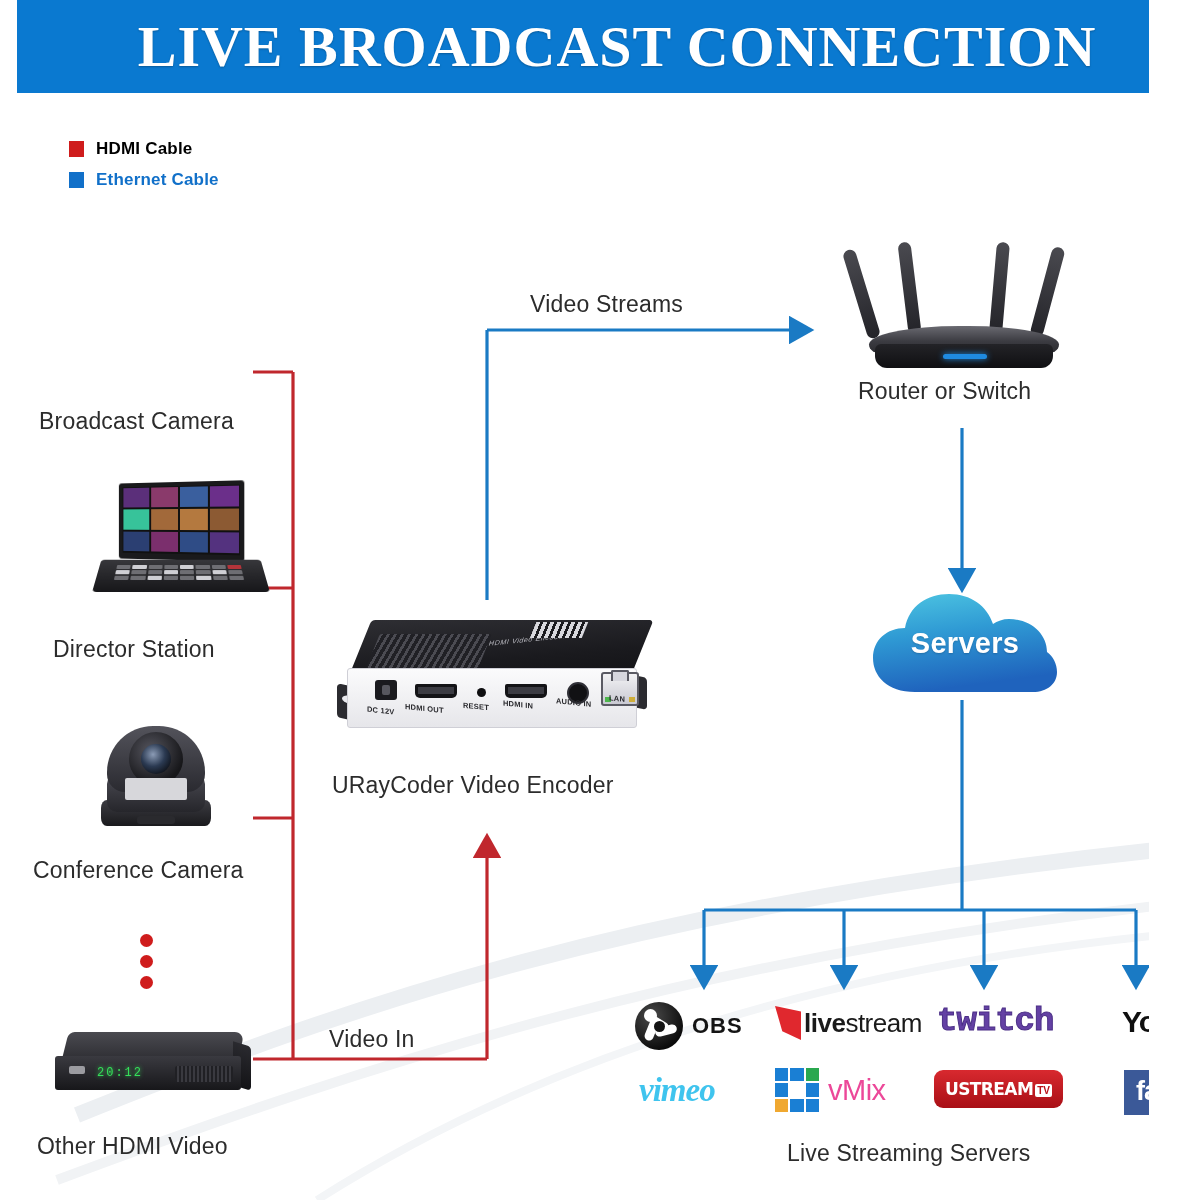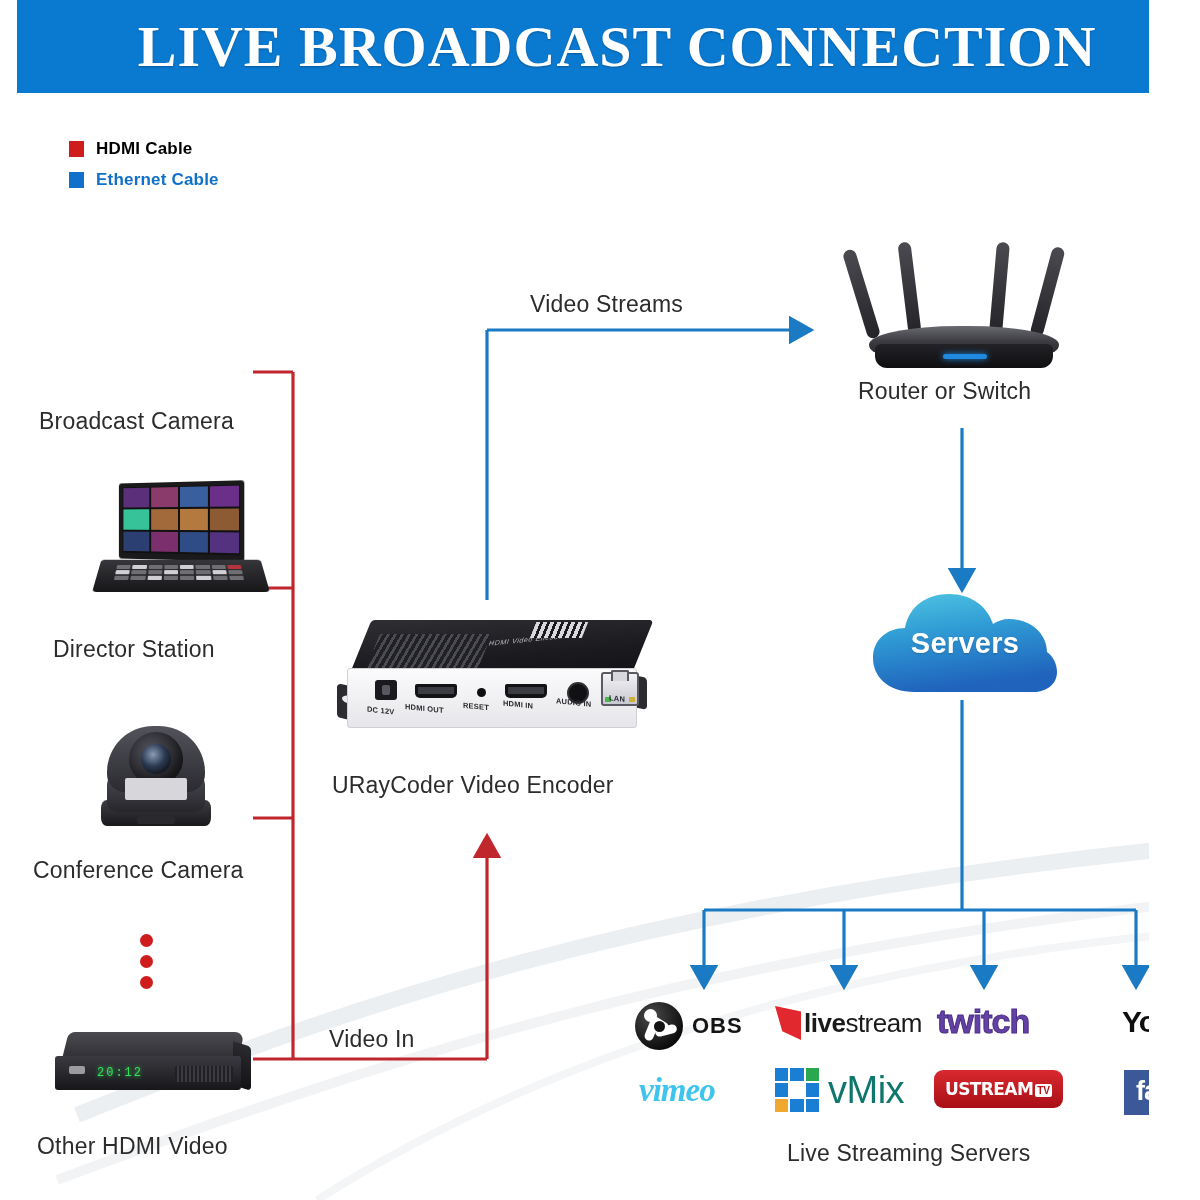--- a/index.html
+++ b/index.html
@@ -146,30 +146,30 @@
   .obs-mark .a3{left:20px;top:24px;width:22px;height:9px;border-radius:6px;transform:rotate(-14deg);}
   .obs-mark .a4{left:20px;top:12px;width:9px;height:20px;border-radius:6px;transform:rotate(-58deg);}
   .obs-mark .hole{position:absolute;left:19px;top:19px;width:11px;height:11px;border-radius:50%;background:#141414;}
   .obs-text{font-size:22px;font-weight:bold;color:#141414;margin-left:9px;letter-spacing:1px;}
 
   .ls-mark{width:26px;height:34px;background:#e0282e;position:relative;clip-path:polygon(0 0,100% 16%,100% 100%,28% 74%);}
   .ls-text{font-size:26px;color:#1a1a1a;margin-left:3px;letter-spacing:-.5px;}
   .ls-text b{font-weight:bold;}
   .ls-text span{font-weight:normal;}
 
-  .tw-text{font-size:34px;font-weight:bold;color:#6441a4;letter-spacing:-1px;font-family:Liberation Sans, sans-serif;
+  .tw-text{font-size:34px;font-weight:bold;color:#6441a4;letter-spacing:-1px;font-family:Liberation Mono, monospace;
            -webkit-text-stroke:1px #4b2f86;}
   .yt-you{font-size:30px;font-weight:bold;color:#0f0f0f;letter-spacing:-1px;}
   .yt-tube{font-size:27px;font-weight:bold;color:#fff;background:linear-gradient(180deg,#f04040,#c81010);border-radius:9px;padding:1px 9px 3px;margin-left:4px;box-shadow:inset 0 1px 0 rgba(255,255,255,.4);}
 
   .vimeo-text{font-size:33px;font-weight:bold;font-style:italic;color:#3fc4ee;font-family:"Liberation Serif",serif;letter-spacing:-1px;}
 
   .vmix-grid{width:44px;height:44px;display:grid;grid-template-columns:repeat(3,1fr);grid-template-rows:repeat(3,1fr);gap:2px;}
   .vmix-grid i{display:block;}
-  .vmix-text{font-size:38px;color:#0f766e;margin-left:9px;letter-spacing:-.5px;}
+  .vmix-text{font-size:29px;color:#ec4899;margin-left:9px;letter-spacing:-.5px;}
 
   .us-box{background:linear-gradient(180deg,#d8292f,#a90f16);border-radius:9px;padding:9px 11px;}
   .us-text{font-size:17px;font-weight:bold;color:#fff;letter-spacing:-.6px;font-family:"DejaVu Sans",sans-serif;}
   .us-tv{font-size:10px;font-weight:bold;color:#b81219;background:#fff;padding:1px 2px;border-radius:2px;margin-left:2px;vertical-align:middle;}
 
   .fb-box{background:#3b5998;padding:6px 12px 8px;}
   .fb-text{font-size:27px;font-weight:bold;color:#fff;letter-spacing:-1px;}
 
   
   .dots{position:absolute;left:123px;top:934px;}

